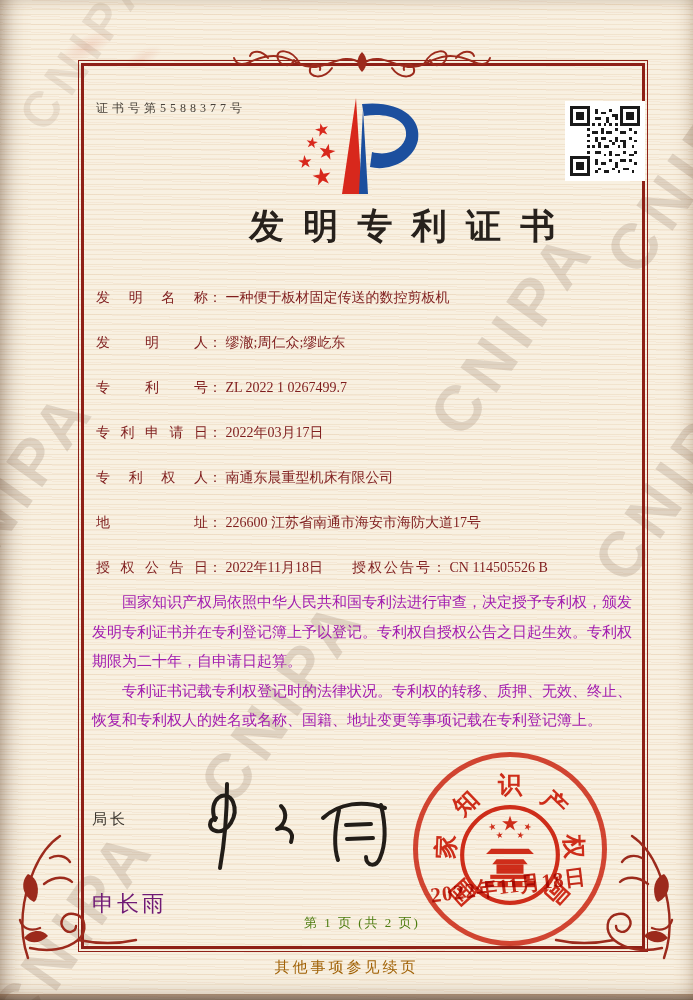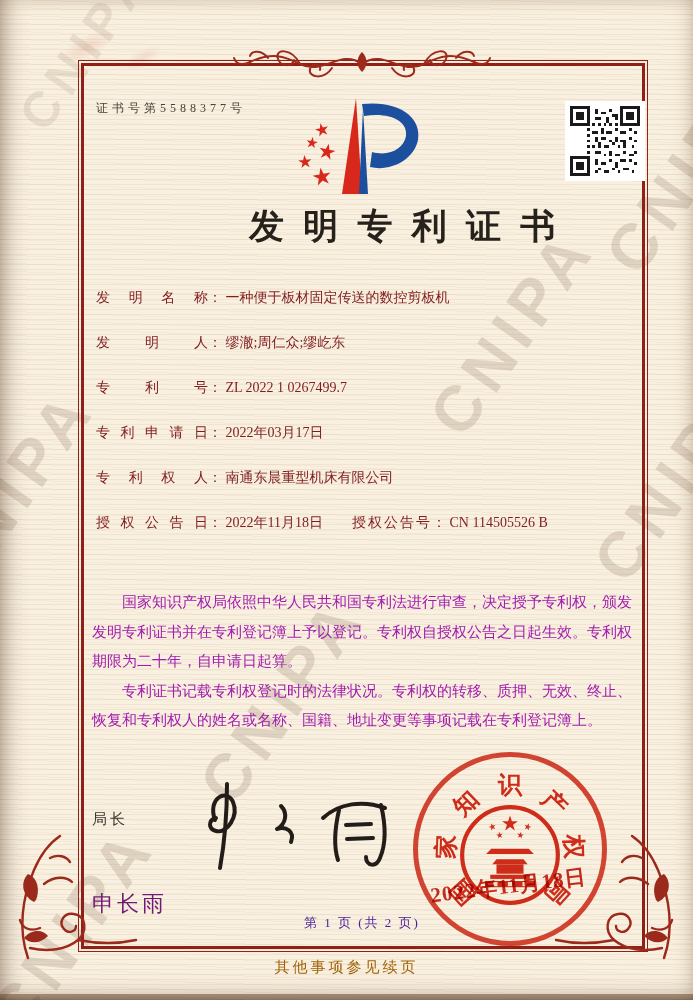--- a/index.html
+++ b/index.html
@@ -77,21 +77,21 @@
     font-size:24px;font-weight:bold;color:#d5301d;
     font-family:"Liberation Serif","DejaVu Serif",serif;
   }
   .emblem{position:absolute;left:50%;top:53%;transform:translate(-50%,-50%);}
   .date-stamp{
     position:absolute;left:430px;top:872px;z-index:6;
     font-size:21px;font-weight:bold;color:#cc2d1c;letter-spacing:1px;
     transform:rotate(-7deg);mix-blend-mode:multiply;white-space:nowrap;
   }
   .page-num{position:absolute;left:78px;top:914px;width:568px;text-align:center;
-            font-size:13px;color:#4c1d95;letter-spacing:2px;}
+            font-size:13px;color:#4d7c0f;letter-spacing:2px;}
   .cont-note{position:absolute;left:0;top:958px;width:693px;text-align:center;
              font-size:15px;color:#a16207;letter-spacing:3px;}
   .edge-shadow{
     position:absolute;inset:0;z-index:10;pointer-events:none;
     box-shadow:
       inset 18px 0 24px -16px rgba(88,58,38,.55),
       inset -14px 0 22px -16px rgba(120,85,55,.40),
       inset 0 -16px 26px -18px rgba(88,58,38,.50),
       inset 0 10px 18px -14px rgba(140,105,70,.30);
   }
@@ -268,20 +268,24 @@
     </div>
     <div class="row">
       <span class="lbl">专利申请日</span><span>：</span>
       <span class="val">2022年03月17日</span>
     </div>
     <div class="row">
       <span class="lbl">专利权人</span><span>：</span>
       <span class="val">南通东晨重型机床有限公司</span>
     </div>
     <div class="row">
+      <span class="lbl">地址</span><span>：</span>
+      <span class="val">226600 江苏省南通市海安市海防大道17号</span>
+    </div>
+    <div class="row">
       <span class="lbl">授权公告日</span><span>：</span>
       <span class="val">2022年11月18日</span>
       <span class="col2">
         <span class="lbl2">授权公告号</span><span>：</span>
         <span class="val">CN 114505526 B</span>
       </span>
     </div>
   </div>
 
   <div class="paras">

